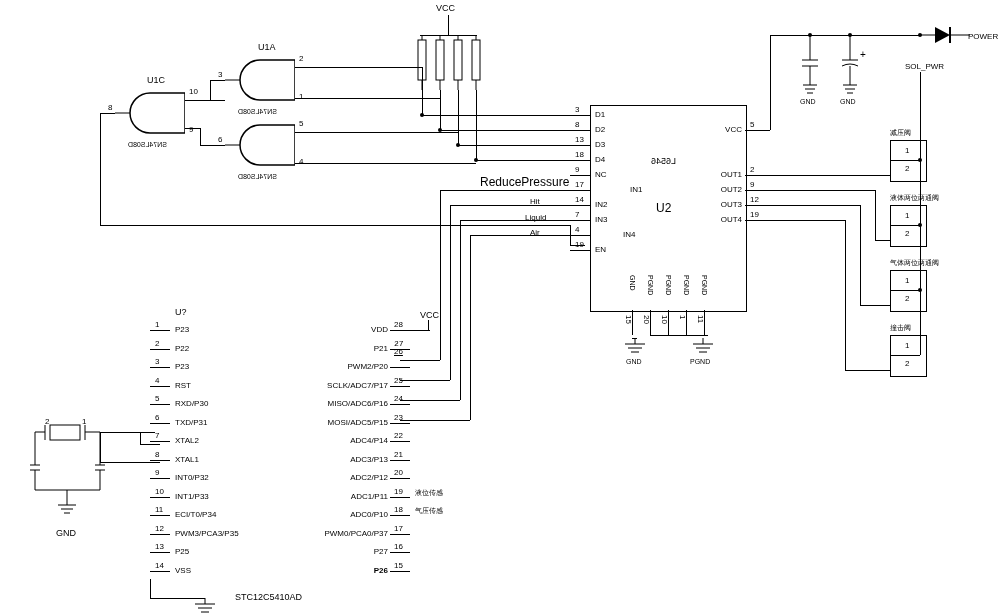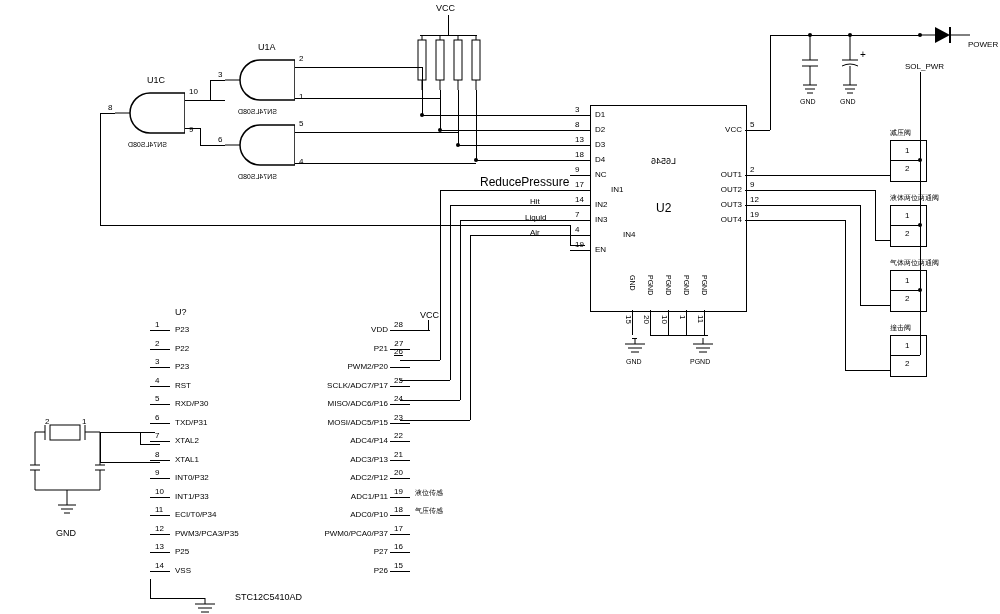--- a/index.html
+++ b/index.html
@@ -128,21 +128,21 @@
       <div class="pin-label" style="right: 612px; top: 473px; text-align: right;">ADC2/P12</div>
       <div class="pin-num" style="left: 394px; top: 486.5px;">19</div>
       <div class="pin-label" style="right: 612px; top: 491.5px; text-align: right;">ADC1/P11</div>
       <div class="pin-num" style="left: 394px; top: 505px;">18</div>
       <div class="pin-label" style="right: 612px; top: 510px; text-align: right;">ADC0/P10</div>
       <div class="pin-num" style="left: 394px; top: 523.5px;">17</div>
       <div class="pin-label" style="right: 612px; top: 528.5px; text-align: right;">PWM0/PCA0/P37</div>
       <div class="pin-num" style="left: 394px; top: 542px;">16</div>
       <div class="pin-label" style="right: 612px; top: 547px; text-align: right;">P27</div>
       <div class="pin-num" style="left: 394px; top: 560.5px;">15</div>
-      <div class="pin-label" style="right: 612px; top: 565.5px; text-align: right;">P26</div>
+      <div class="pin-label" style="right: 612px; top: 565.5px; text-align: right; font-weight: bold;">P26</div>
     </div>
 
 <div class="chip" style="left:590px; top:105px; width:155px; height:205px;">
   <div class="chip-name" style="left:65px; top:95px;">U2</div>
   <div class="label" style="left:60px; top:50px; transform: scaleX(-1);">L6546</div>
 </div>
 <div id="u2-left-pins">
       <div class="pin-num" style="left: 575px; top: 105px;">3</div>
       <div class="pin-label" style="left: 595px; top: 110px;">D1</div>
       <div class="wire wire-h" style="left: 570px; top: 115px; width: 20px;"></div>
@@ -152,21 +152,21 @@
       <div class="pin-num" style="left: 575px; top: 135px;">13</div>
       <div class="pin-label" style="left: 595px; top: 140px;">D3</div>
       <div class="wire wire-h" style="left: 570px; top: 145px; width: 20px;"></div>
       <div class="pin-num" style="left: 575px; top: 150px;">18</div>
       <div class="pin-label" style="left: 595px; top: 155px;">D4</div>
       <div class="wire wire-h" style="left: 570px; top: 160px; width: 20px;"></div>
       <div class="pin-num" style="left: 575px; top: 165px;">9</div>
       <div class="pin-label" style="left: 595px; top: 170px;">NC</div>
       <div class="wire wire-h" style="left: 570px; top: 175px; width: 20px;"></div>
       <div class="pin-num" style="left: 575px; top: 180px;">17</div>
-      <div class="pin-label" style="left: 611px; top: 185px;">IN1</div>
+      <div class="pin-label" style="left: 630px; top: 185px;">IN1</div>
       <div class="wire wire-h" style="left: 570px; top: 190px; width: 20px;"></div>
       <div class="pin-num" style="left: 575px; top: 195px;">14</div>
       <div class="pin-label" style="left: 595px; top: 200px;">IN2</div>
       <div class="wire wire-h" style="left: 570px; top: 205px; width: 20px;"></div>
       <div class="pin-num" style="left: 575px; top: 210px;">7</div>
       <div class="pin-label" style="left: 595px; top: 215px;">IN3</div>
       <div class="wire wire-h" style="left: 570px; top: 220px; width: 20px;"></div>
       <div class="pin-num" style="left: 575px; top: 225px;">4</div>
       <div class="pin-label" style="left: 595px; top: 230px; padding-left: 28px;">IN4</div>
       <div class="wire wire-h" style="left: 570px; top: 235px; width: 20px;"></div>
@@ -376,21 +376,21 @@
   <line x1="11" y1="14" x2="19" y2="14" stroke="#000"></line>
 </svg>
 <div class="label" style="left:690px; top:358px; font-size:7px;">PGND</div>
 
 <svg style="position:absolute; left:920px; top:25px;" width="50" height="20">
   <polygon points="15,2 15,18 30,10" fill="#000"></polygon>
   <line x1="30" y1="2" x2="30" y2="18" stroke="#000" stroke-width="2"></line>
   <line x1="0" y1="10" x2="15" y2="10" stroke="#000"></line>
   <line x1="30" y1="10" x2="50" y2="10" stroke="#000"></line>
 </svg>
-<div class="label" style="left:968px; top:40px; font-size:8px;">POWER</div>
+<div class="label" style="left:968px; top:32px; font-size:8px;">POWER</div>
 
 <svg style="position:absolute; left:795px; top:30px;" width="80" height="75">
 
   <line x1="15" y1="5" x2="15" y2="30" stroke="#000"></line>
   <line x1="7" y1="30" x2="23" y2="30" stroke="#000"></line>
   <line x1="7" y1="36" x2="23" y2="36" stroke="#000"></line>
   <line x1="15" y1="36" x2="15" y2="55" stroke="#000"></line>
 
   <line x1="55" y1="5" x2="55" y2="30" stroke="#000"></line>
   <line x1="47" y1="30" x2="63" y2="30" stroke="#000"></line>

